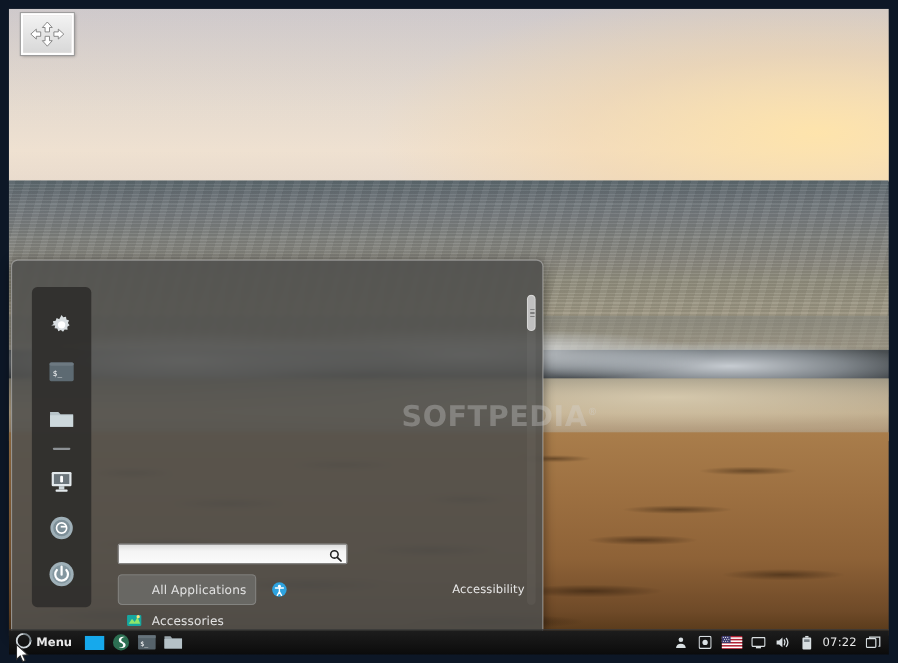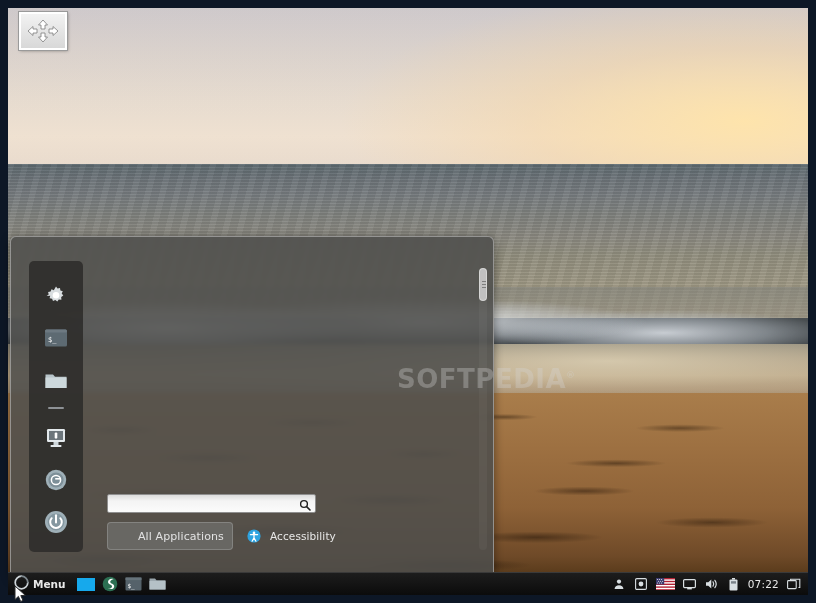--- a/index.html
+++ b/index.html
@@ -162,21 +162,21 @@
     white-space:nowrap;
   }
   .cat-ico { width:14px; height:14px; flex:0 0 14px; display:flex; align-items:center; justify-content:center; }
 
   
   #apps {
     position:absolute; left:236px; top:285px; width:230px;
   }
   .app-row {
     display:flex; align-items:center; gap:9px;
-    height:28px; border-radius:4px; cursor:pointer;
+    height:28px; border-radius:4px; cursor:pointer;justify-content:space-between;
   }
   .app-label {
     font-size:10.5px; color:#e8e8e8; letter-spacing:0.1px; white-space:nowrap;
   }
   .app-ico { width:14px; height:14px; flex:0 0 14px; display:flex; align-items:center; justify-content:center; }
 
   #menu-scrollbar {
     position:absolute; right:6px; top:31px; width:8px; height:282px;
     background:rgba(255,255,255,0.04); border-radius:4px; cursor:pointer;
   }
@@ -186,21 +186,21 @@
     border:1px solid rgba(255,255,255,0.35);
     border-radius:4px;
   }
   #menu-scroll-thumb::after{
     content:""; position:absolute; left:2px; top:12px; width:4px; height:8px;
     background:repeating-linear-gradient(to bottom, rgba(90,90,90,0.65) 0 1px, transparent 1px 3px);
   }
 
   
   #watermark {
-    position:absolute; left:397px; top:364px;
+    position:absolute; left:365px; top:364px;
     font-family:"DejaVu Sans", sans-serif;
     font-size:26px; font-weight:bold; letter-spacing:0.5px;
     color:rgba(214,214,212,0.33);
     pointer-events:none; user-select:none;
     white-space:nowrap;
     text-align:right;
   }
   #watermark sup { font-size:9px; vertical-align:super; }
 
   
@@ -321,20 +321,30 @@
       </div>
     </div>
 
     <div id="categories">
 
       <div class="cat-row selected">
         <span class="cat-ico"></span>
         <span class="cat-label">All Applications</span>
       </div>
 
+      <div class="cat-row">
+        <span class="cat-ico">
+          <svg width="14" height="14" viewBox="0 0 14 14">
+            <rect x="0.5" y="2" width="13" height="10" rx="1" fill="#17a6a0"></rect>
+            <path d="M2 10 L5 5.5 L7.5 8.5 L10 4 L12.5 10z" fill="#8fe66b"></path>
+            <circle cx="10.6" cy="3.6" r="1.5" fill="#ffe27a"></circle>
+          </svg>
+        </span>
+        <span class="cat-label">Accessories</span>
+      </div>
 
     </div>
 
     <div id="apps">
 
       <div class="app-row">
         <span class="app-ico">
           <svg width="14" height="14" viewBox="0 0 14 14">
             <circle cx="7" cy="7" r="6.6" fill="#2ea3e0"></circle>
             <circle cx="7" cy="3.9" r="1.35" fill="#ffffff"></circle>

